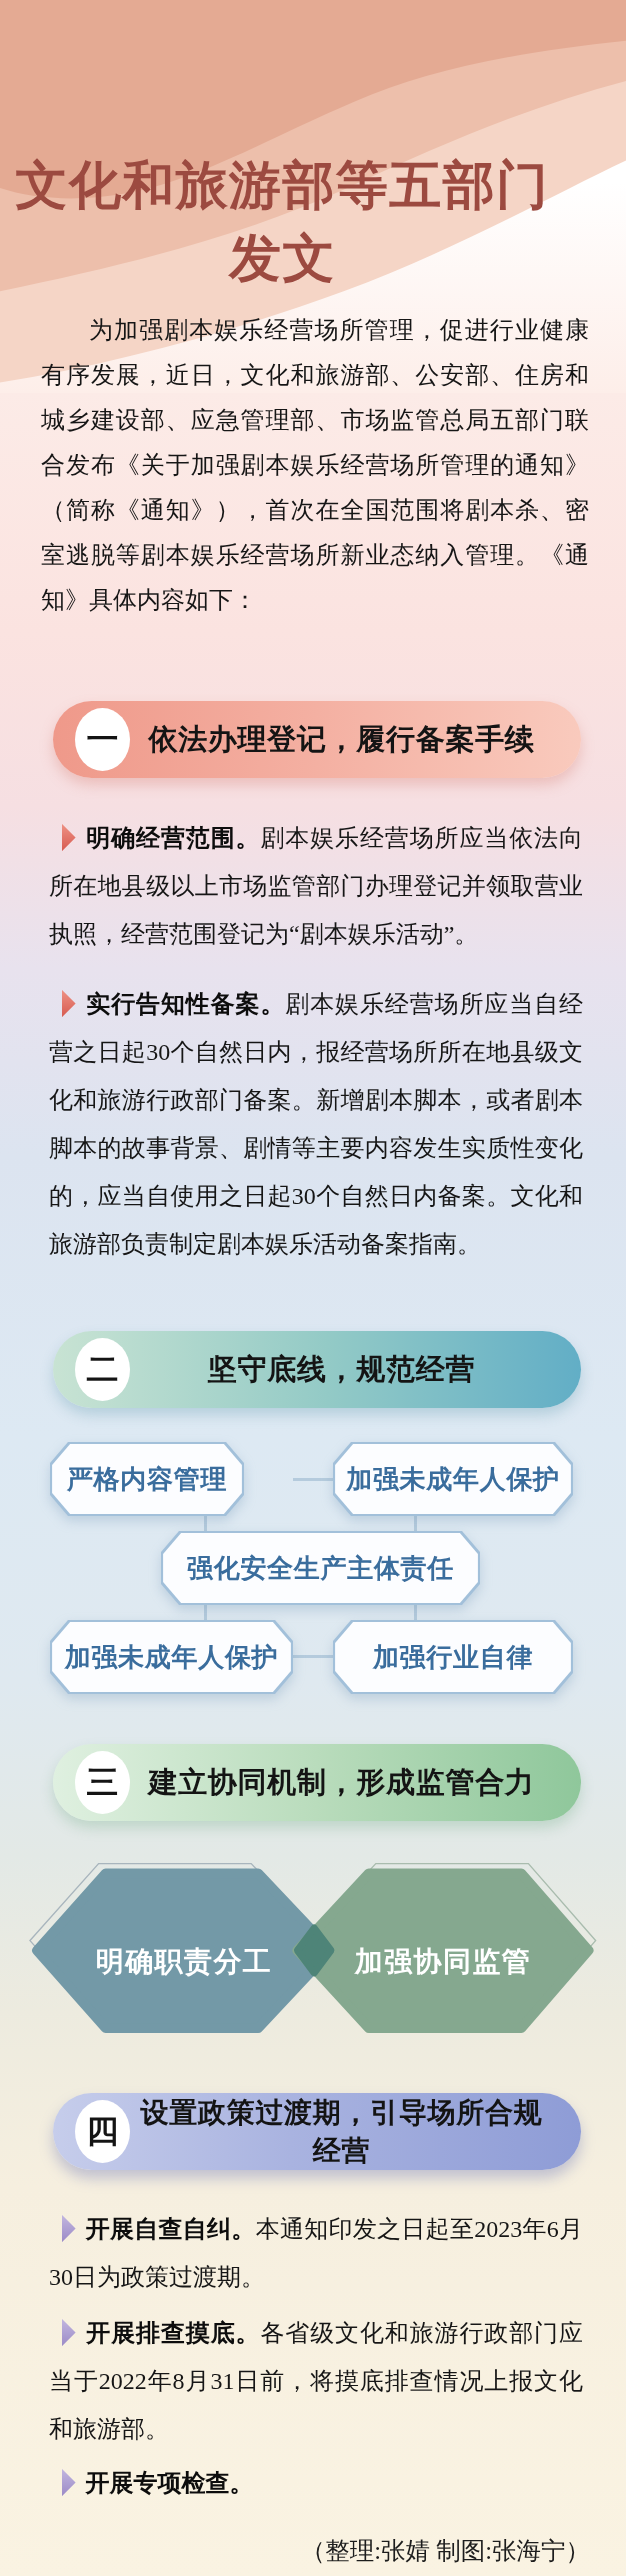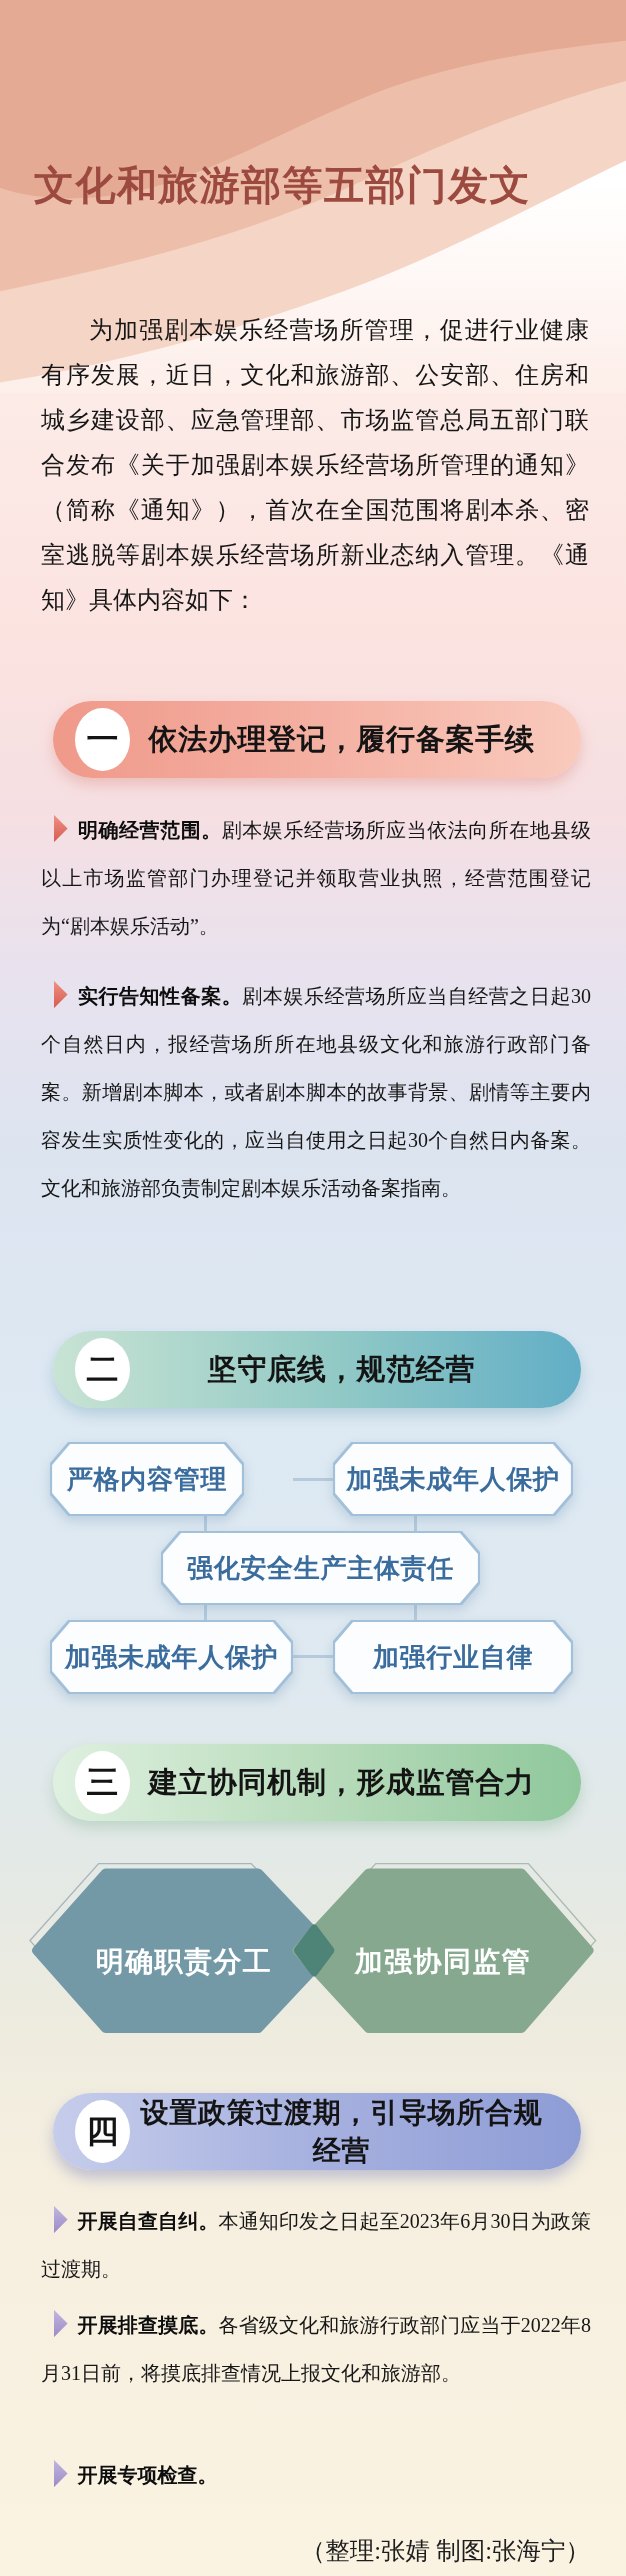--- a/index.html
+++ b/index.html
@@ -16,21 +16,21 @@
       #dde9f3 55.8%,
       #dfe9f0 65.3%,
       #e3e9e6 72.1%,
       #edebdf 78.1%,
       #f6efdf 84.9%,
       #faf3e2 100%);
   }
   .waves{position:absolute;top:0;left:0;width:627px;height:393px;}
   .title{
     position:absolute; top:149px; left:0; width:565px;
-    text-align:center; font-size:40px; font-weight:700; line-height:73px;
+    text-align:center; font-size:52px; font-weight:700; line-height:73px;
     color:#9c4a40; letter-spacing:1.4px;
   }
   .intro{
     position:absolute; top:308px; left:41px; right:38px;
     font-family:"Liberation Serif", serif;
     font-size:24px; line-height:45px; color:#161616;
     text-align:justify; text-indent:2em; margin:0;
   }
   
   .pill{
@@ -47,22 +47,22 @@
     font-size:29px; font-weight:700; color:#141414; letter-spacing:0.7px;
   }
   .pill.s1{top:701px; background:linear-gradient(90deg,#ef998a 0%,#f4b0a2 50%,#f9cabd 100%); box-shadow:0 7px 12.6px rgba(216,130,118,.35);}
   .pill.s2{top:1331px; background:linear-gradient(90deg,#c8e3d3 0%,#93cac6 52%,#62aec6 100%); box-shadow:0 7px 12.6px rgba(90,150,170,.3);}
   .pill.s3{top:1744px; background:linear-gradient(90deg,#dff0e0 0%,#b9dcbc 50%,#8fc79b 100%); box-shadow:0 7px 12.6px rgba(110,170,130,.3);}
   .pill.s4{top:2093px; background:linear-gradient(90deg,#c6cdeb 0%,#a9b3e0 45%,#8e9cd6 100%); box-shadow:0 8.4px 14px rgba(115,125,185,.4);}
   .pill.s4 .pill-title{font-size:28px;}
   
   .bullets{position:absolute; left:41px; right:36px;}
   .bullet{
-    margin:0; font-family:"Liberation Serif", serif;
-    font-size:20px; line-height:48px; color:#161616; text-align:justify;
+    margin:8px; font-family:"Liberation Serif", serif;
+    font-size:24px; line-height:48px; color:#161616; text-align:justify;
   }
   .bullet b{font-family:"Liberation Sans", sans-serif; font-weight:700; color:#0d0d0d;}
   .tri{
     display:inline-block; width:14px; height:28px; margin:0 9.8px 0 12.6px;
     vertical-align:-5.6px;
     clip-path:polygon(0 0, 100% 50%, 0 100%);
   }
   .tri.pink{background:linear-gradient(180deg,#ee9184,#d6594f);}
   .tri.purple{background:linear-gradient(180deg,#c2b6df,#9a89c6);}
   .b1{top:806px;} .b2{top:972px;}

